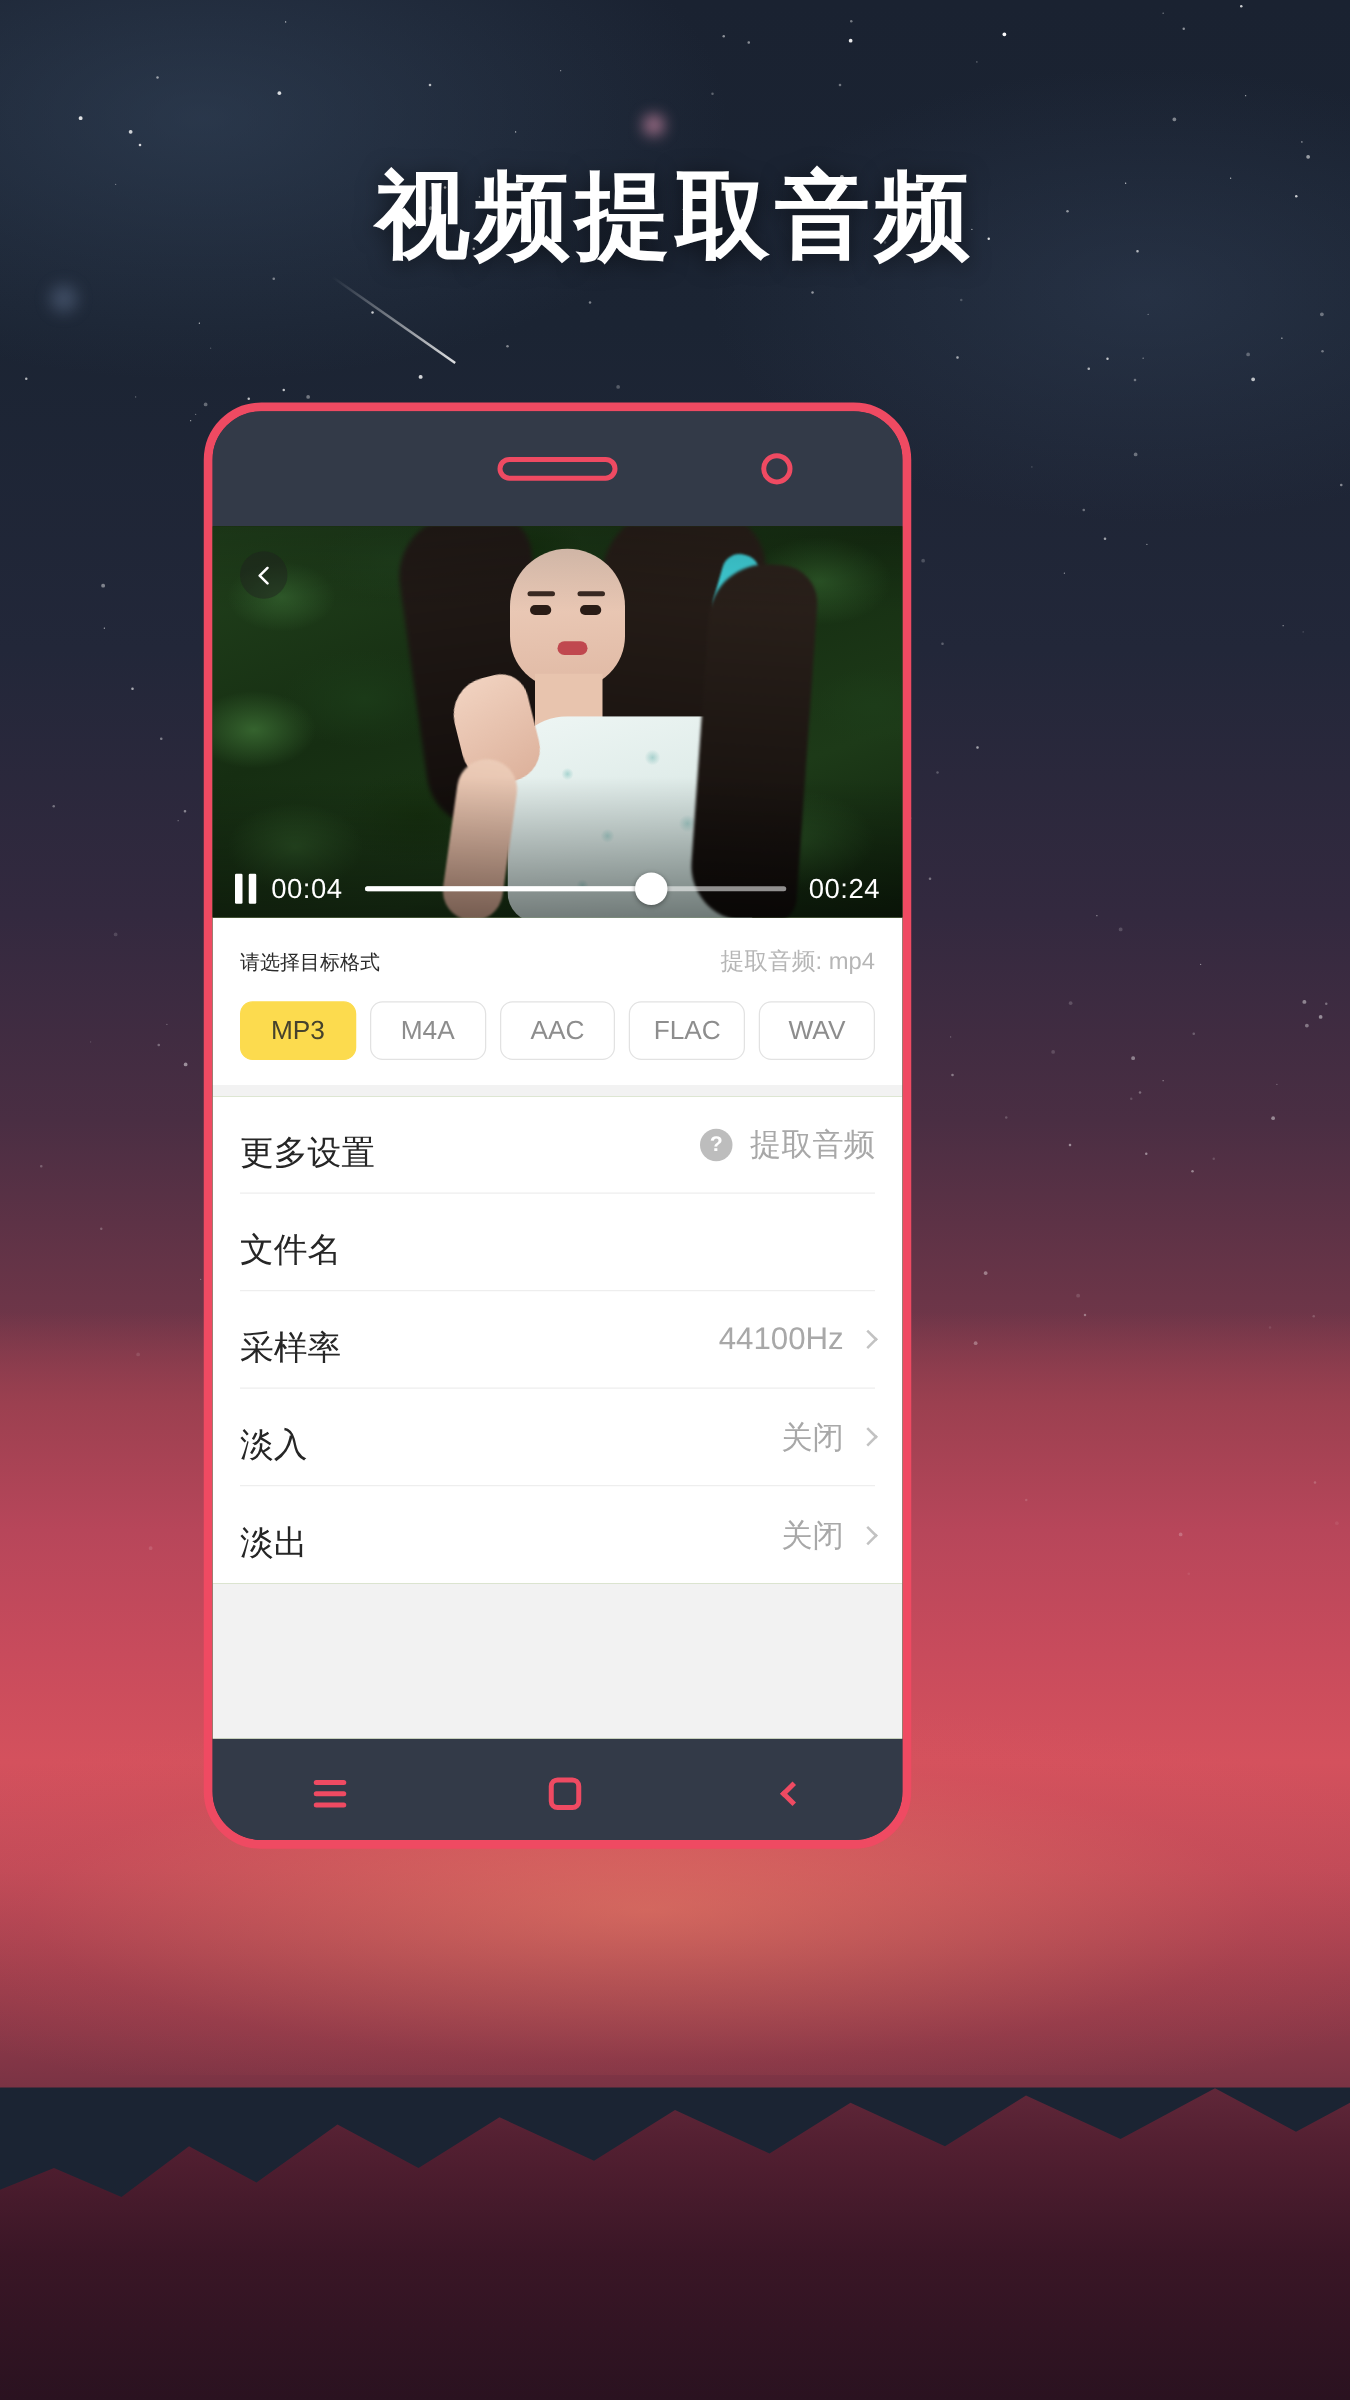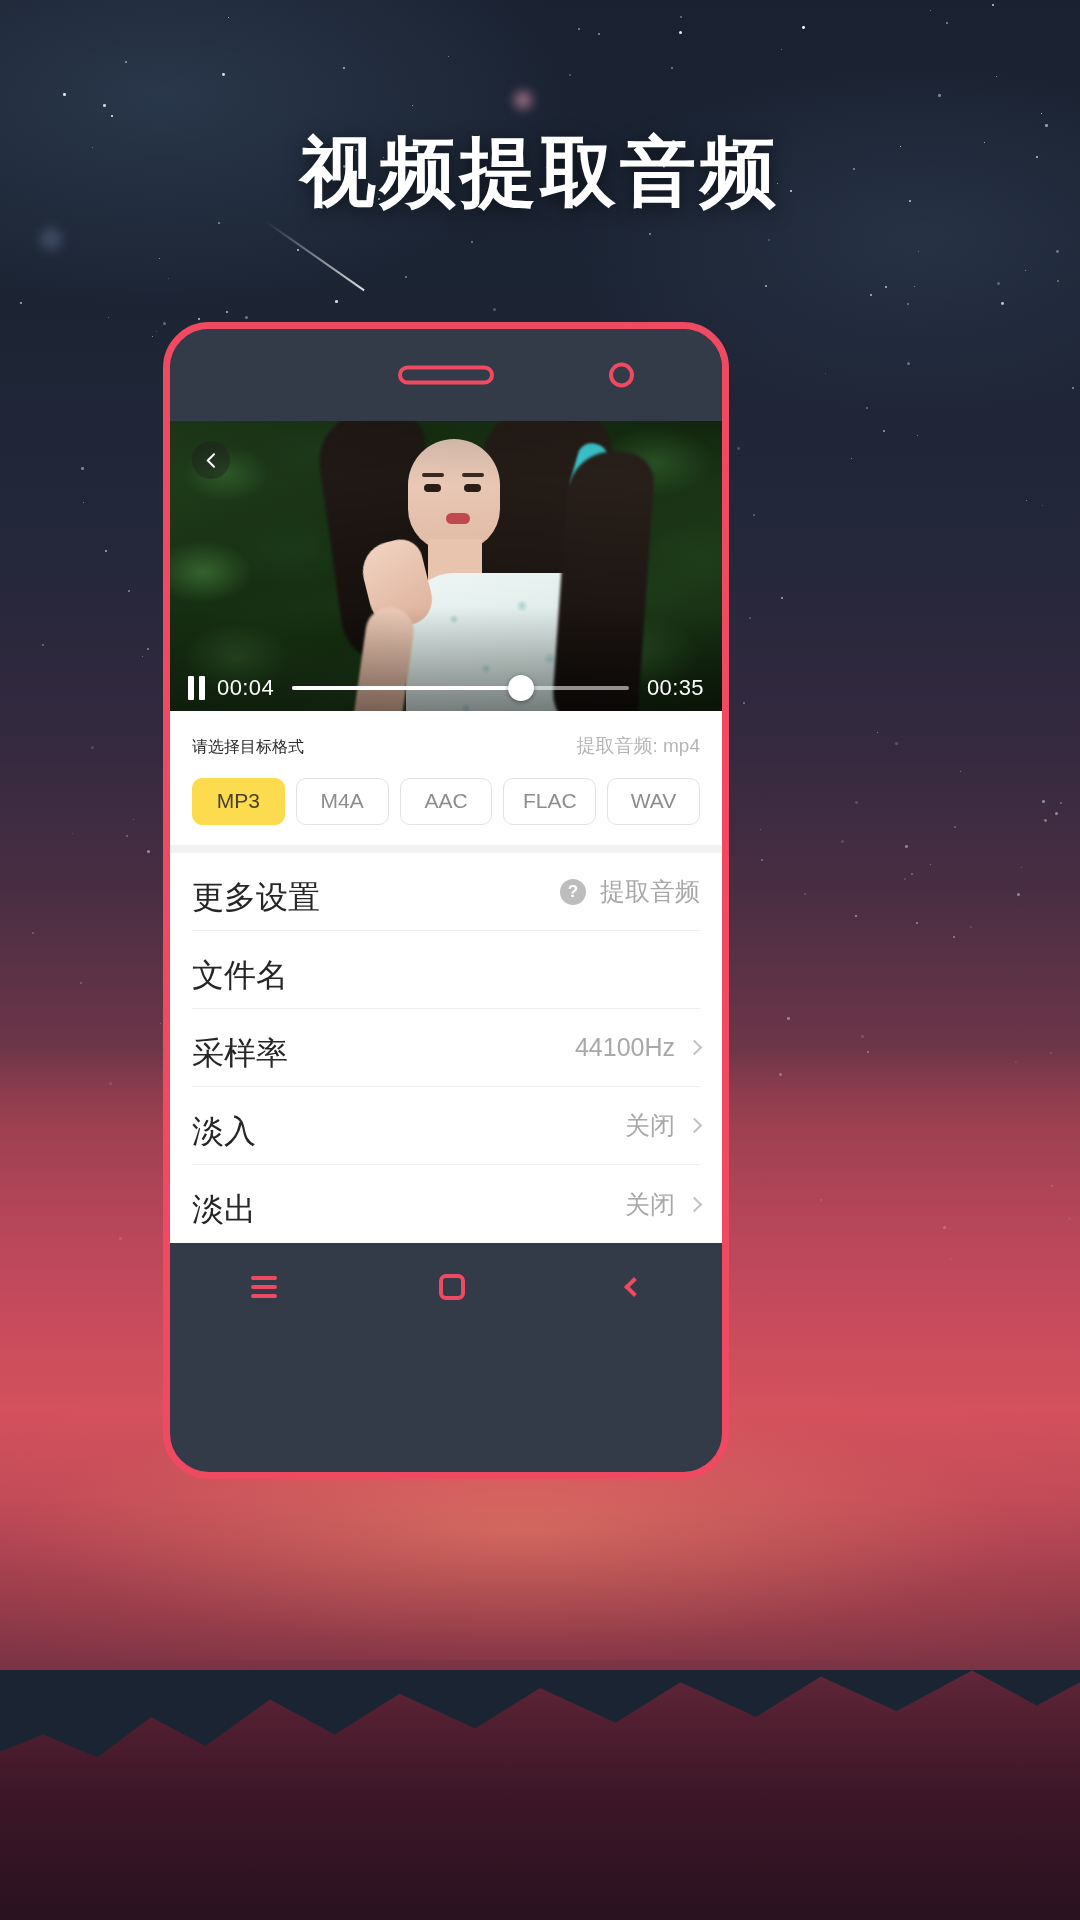--- a/index.html
+++ b/index.html
@@ -73,21 +73,21 @@
   .speaker {
     position:absolute; left:50%; top:46px; transform:translate(-50%,-50%);
     width:96px; height:19px; border:4px solid #ef4a62; border-radius:11px;
   }
   .front-cam {
     position:absolute; right:88px; top:46px; transform:translateY(-50%);
     width:25px; height:25px; border:4px solid #ef4a62; border-radius:50%;
   }
 
   #screen {
-    width:100%; height:822px; background:#4d7c0f;
+    width:100%; height:970px; background:#4d7c0f;
     display:flex; flex-direction:column; position:relative;
   }
 
   
   #video {
     position:relative; height:313px; width:100%; overflow:hidden;
     background:#0b1208;
   }
   .vid-art { position:absolute; inset:0; }
   .foliage {
@@ -209,21 +209,21 @@
   .divider { height:9px; background:#f2f2f2; }
 
   
   #settings { background:#fff; }
   .row {
     height:78px; margin:0 22px;
     display:flex; align-items:center; justify-content:space-between;
     border-bottom:1px solid #eeeeee;
   }
   .row:last-child { border-bottom:none; }
-  .row-label { font-size:32px; color:#262626;margin-top:12px; }
+  .row-label { font-size:27px; color:#262626;margin-top:12px; }
   .row-right { display:flex; align-items:center; gap:14px; }
   .row-value { font-size:25px; color:#a8a8a8; }
   .chev { width:11px; height:11px; border-right:2.5px solid #c2c2c2; border-top:2.5px solid #c2c2c2; transform:rotate(45deg); }
   .help-ico {
     width:26px; height:26px; border-radius:50%; background:#bdbdbd;
     color:#fff; font-size:17px; display:flex; align-items:center; justify-content:center;
     font-weight:bold;
   }
   .help-txt { font-size:25px; color:#a8a8a8; }
 
@@ -510,21 +510,21 @@
       <div class="vctrl">
         <div class="pause-ico">
             <i></i>
             <i></i>
           </div>
         <div class="vtime">00:04</div>
         <div class="vbar">
           <div class="fill" style="width: 68%;"></div>
           <div class="thumb" style="left: 68%;"></div>
         </div>
-        <div class="vtime">00:35</div>
+        <div class="vtime">00:24</div>
       </div>
     </div>
 
     <div id="fmt">
       <div class="fmt-head">
         <div class="fmt-title">请选择目标格式</div>
         <div class="fmt-src">提取音频: mp4</div>
       </div>
       <div class="chips" id="chips">
           <div class="chip sel">MP3</div>

